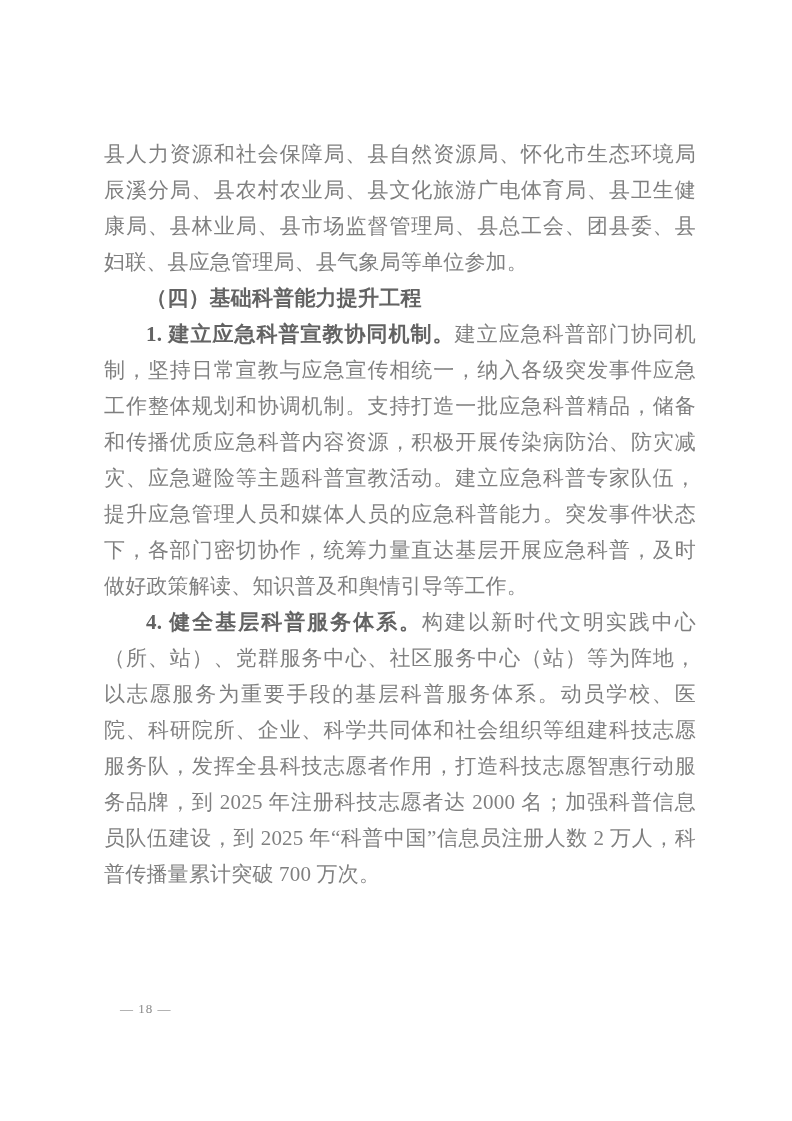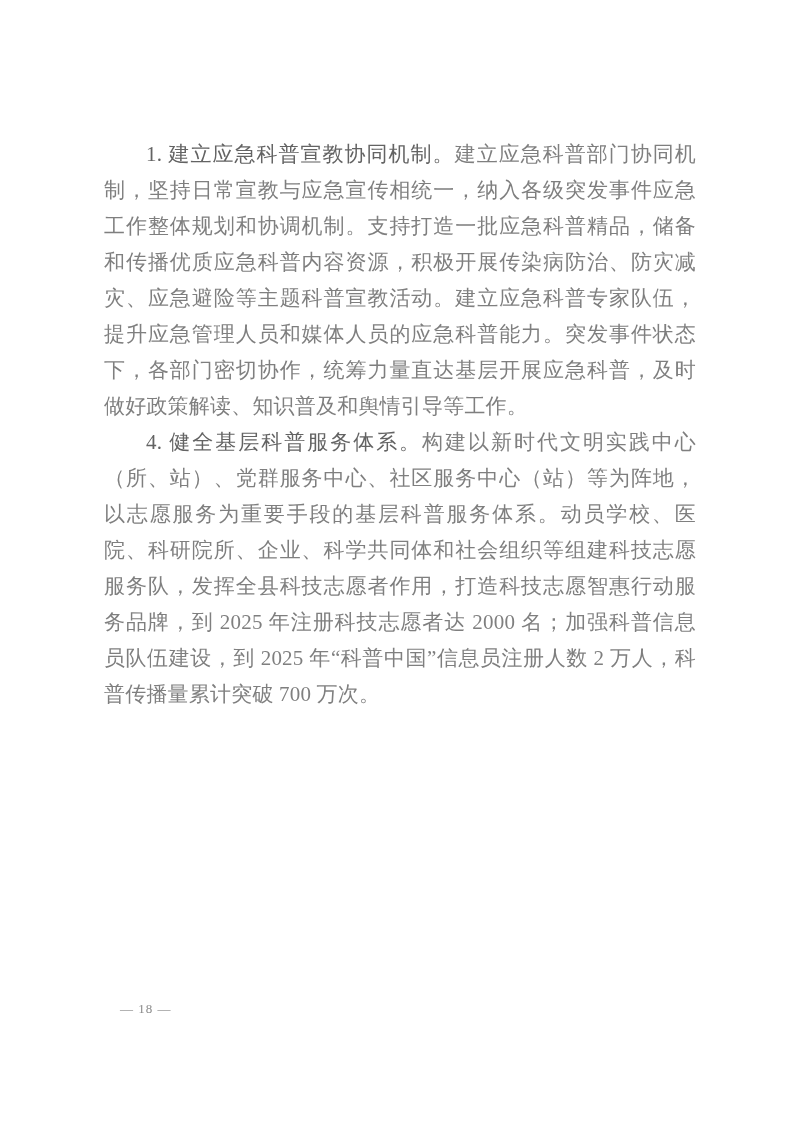--- a/index.html
+++ b/index.html
@@ -42,36 +42,38 @@
   }
   .heading {
     margin: 0;
     text-indent: 2em;
     font-size: 21px;
     line-height: 36px;
     font-weight: 700;
     color: var(--ink-bold);
   }
   .lead {
-    font-weight: 400;
+    font-weight: 700;
     color: var(--ink-bold);
   }
   .footer {
     position: absolute;
     left: 120px;
     top: 997px;
     font-size: 13px;
     line-height: 24px;
     color: var(--ink-footer);
     letter-spacing: 1px;
     font-family: "Liberation Serif", "DejaVu Serif", serif;
   }
 </style>
 </head>
 <body>
 
 <div class="page">
   <div class="content">
+    <p class="continuation">县人力资源和社会保障局、县自然资源局、怀化市生态环境局辰溪分局、县农村农业局、县文化旅游广电体育局、县卫生健康局、县林业局、县市场监督管理局、县总工会、团县委、县妇联、县应急管理局、县气象局等单位参加。</p>
+    <p class="heading">（四）基础科普能力提升工程</p>
     <p><span class="lead">1. 建立应急科普宣教协同机制。</span><span>建立应急科普部门协同机制，坚持日常宣教与应急宣传相统一，纳入各级突发事件应急工作整体规划和协调机制。支持打造一批应急科普精品，储备和传播优质应急科普内容资源，积极开展传染病防治、防灾减灾、应急避险等主题科普宣教活动。建立应急科普专家队伍，提升应急管理人员和媒体人员的应急科普能力。突发事件状态下，各部门密切协作，统筹力量直达基层开展应急科普，及时做好政策解读、知识普及和舆情引导等工作。</span></p>
     <p><span class="lead">4. 健全基层科普服务体系。</span><span>构建以新时代文明实践中心（所、站）、党群服务中心、社区服务中心（站）等为阵地，以志愿服务为重要手段的基层科普服务体系。动员学校、医院、科研院所、企业、科学共同体和社会组织等组建科技志愿服务队，发挥全县科技志愿者作用，打造科技志愿智惠行动服务品牌，到 2025 年注册科技志愿者达 2000 名；加强科普信息员队伍建设，到 2025 年“科普中国”信息员注册人数 2 万人，科普传播量累计突破 700 万次。</span></p>
   </div>
   <div class="footer">— 18 —</div>
 </div>
 
 </body></html>

